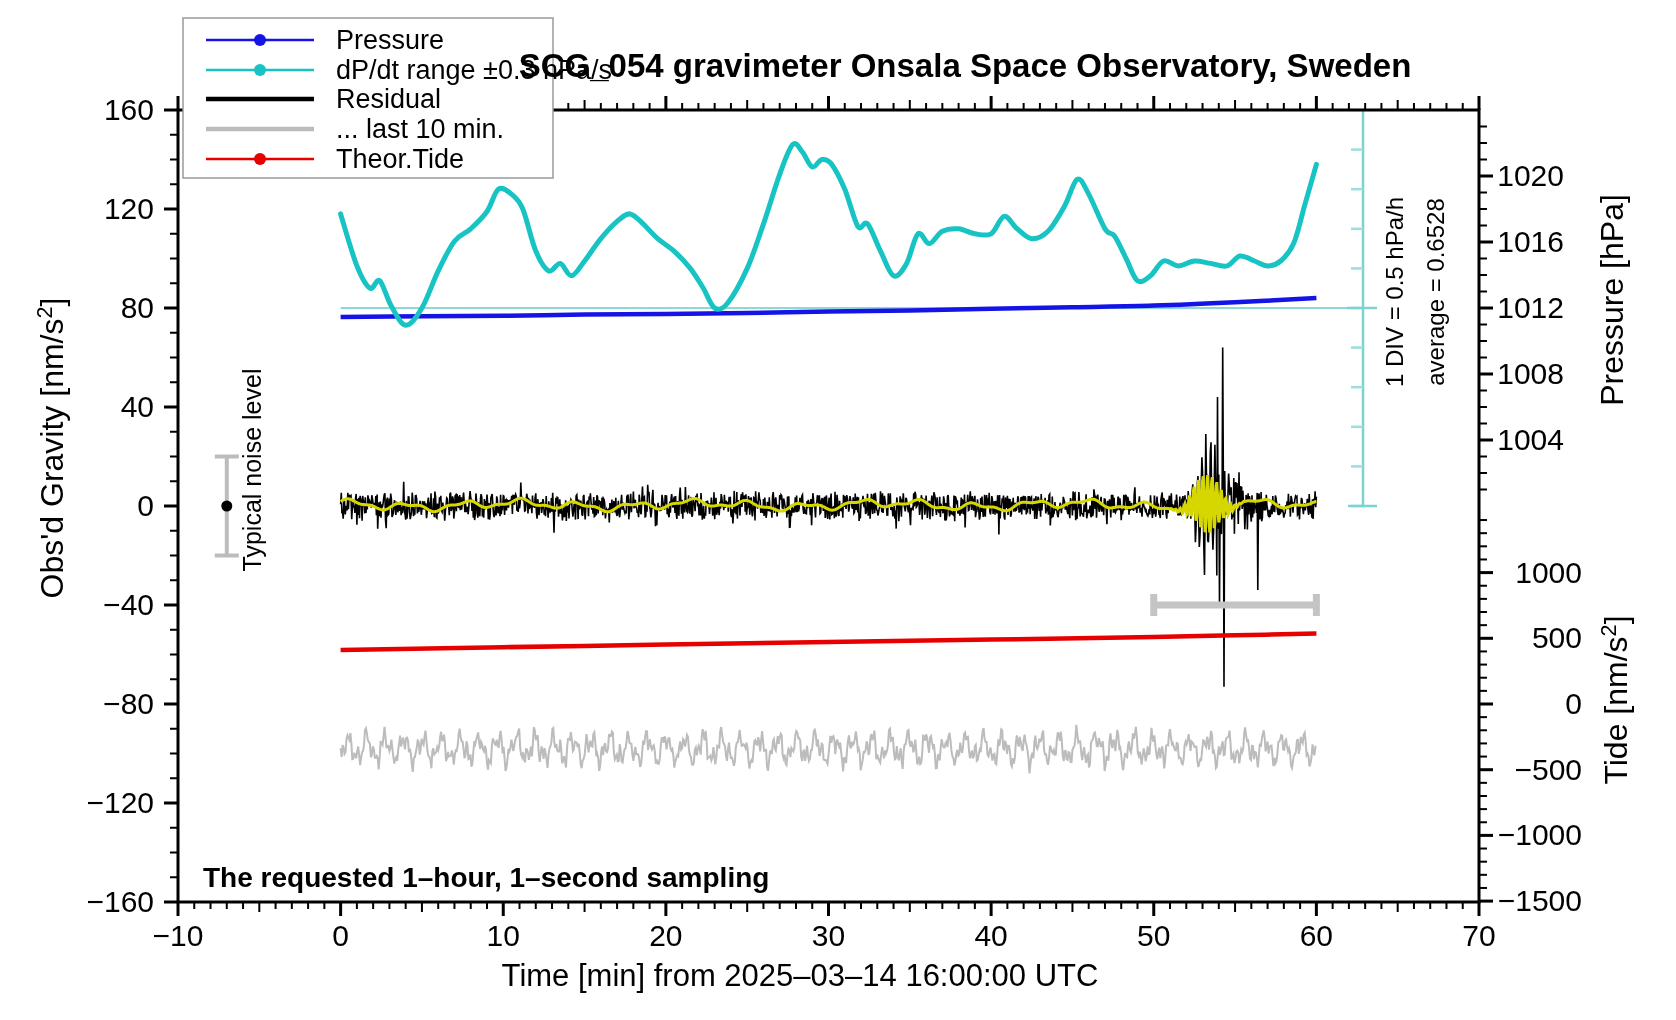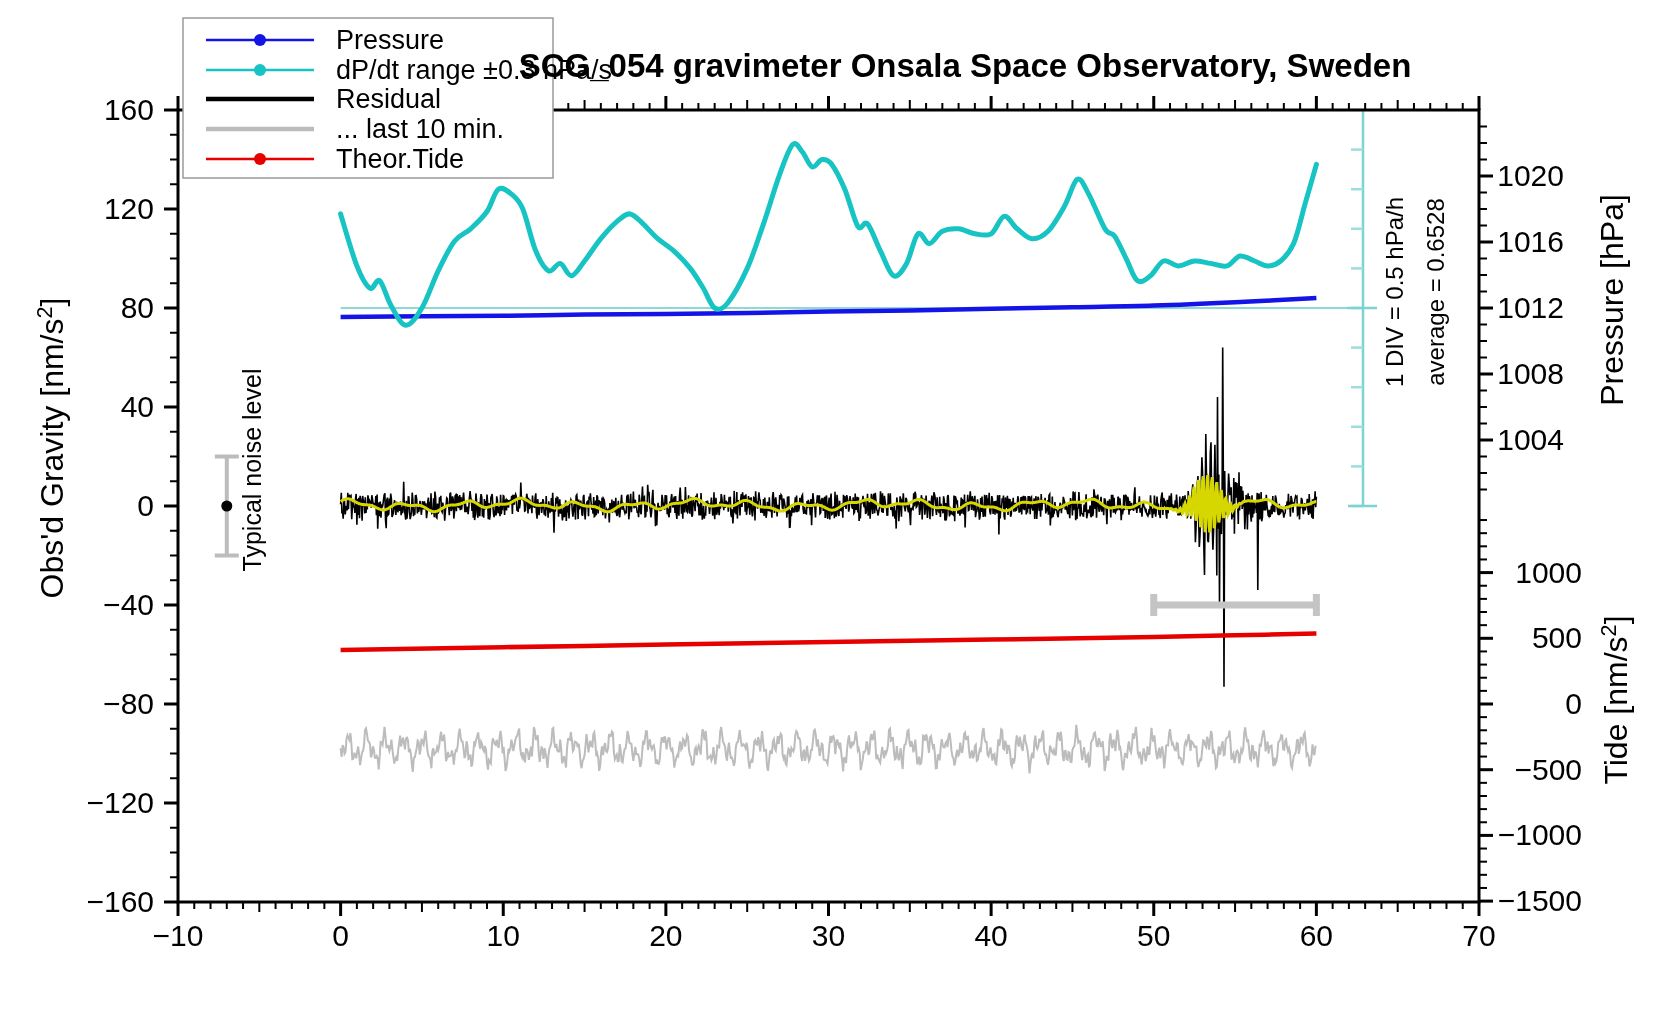--- a/index.html
+++ b/index.html
@@ -352,27 +352,29 @@
       <g>
         <line x1="206" y1="159" x2="314" y2="159" stroke="#e60000" stroke-width="2.5"></line>
         <circle cx="260" cy="159" r="6" fill="#e60000"></circle>
         <text x="336" y="168" font-size="27">Theor.Tide</text>
       </g>
     </g>
   </svg>
 
   <div class="lbl ctr bold" style="left:965px;top:66px;font-size:33px;">SCG_054 gravimeter Onsala Space Observatory, Sweden</div>
 
+  <div class="lbl ctr" style="left:800px;top:976px;font-size:31px;">Time [min] from 2025–03–14 16:00:00 UTC</div>
 
   <div class="lbl rot" style="left:52px;top:448px;font-size:32px;"><span>Obs'd Gravity [nm/s</span><span class="sup">2</span><span>]</span></div>
 
   <div class="lbl rot" style="left:1612px;top:300px;font-size:32px;">Pressure [hPa]</div>
 
   <div class="lbl rot" style="left:1616px;top:700px;font-size:32px;"><span>Tide [nm/s</span><span class="sup">2</span><span>]</span></div>
 
   <div class="lbl rot" style="left:252px;top:470px;font-size:25px;">Typical noise level</div>
 
   <div class="lbl rot" style="left:1395px;top:292px;font-size:24px;">1 DIV = 0.5 hPa/h</div>
 
   <div class="lbl rot" style="left:1436px;top:292px;font-size:24px;">average = 0.6528</div>
 
+  <div class="lbl bold" style="left:203px;top:862px;font-size:28px;">The requested 1–hour, 1–second sampling</div>
 
 </div>
 
 </body></html>

